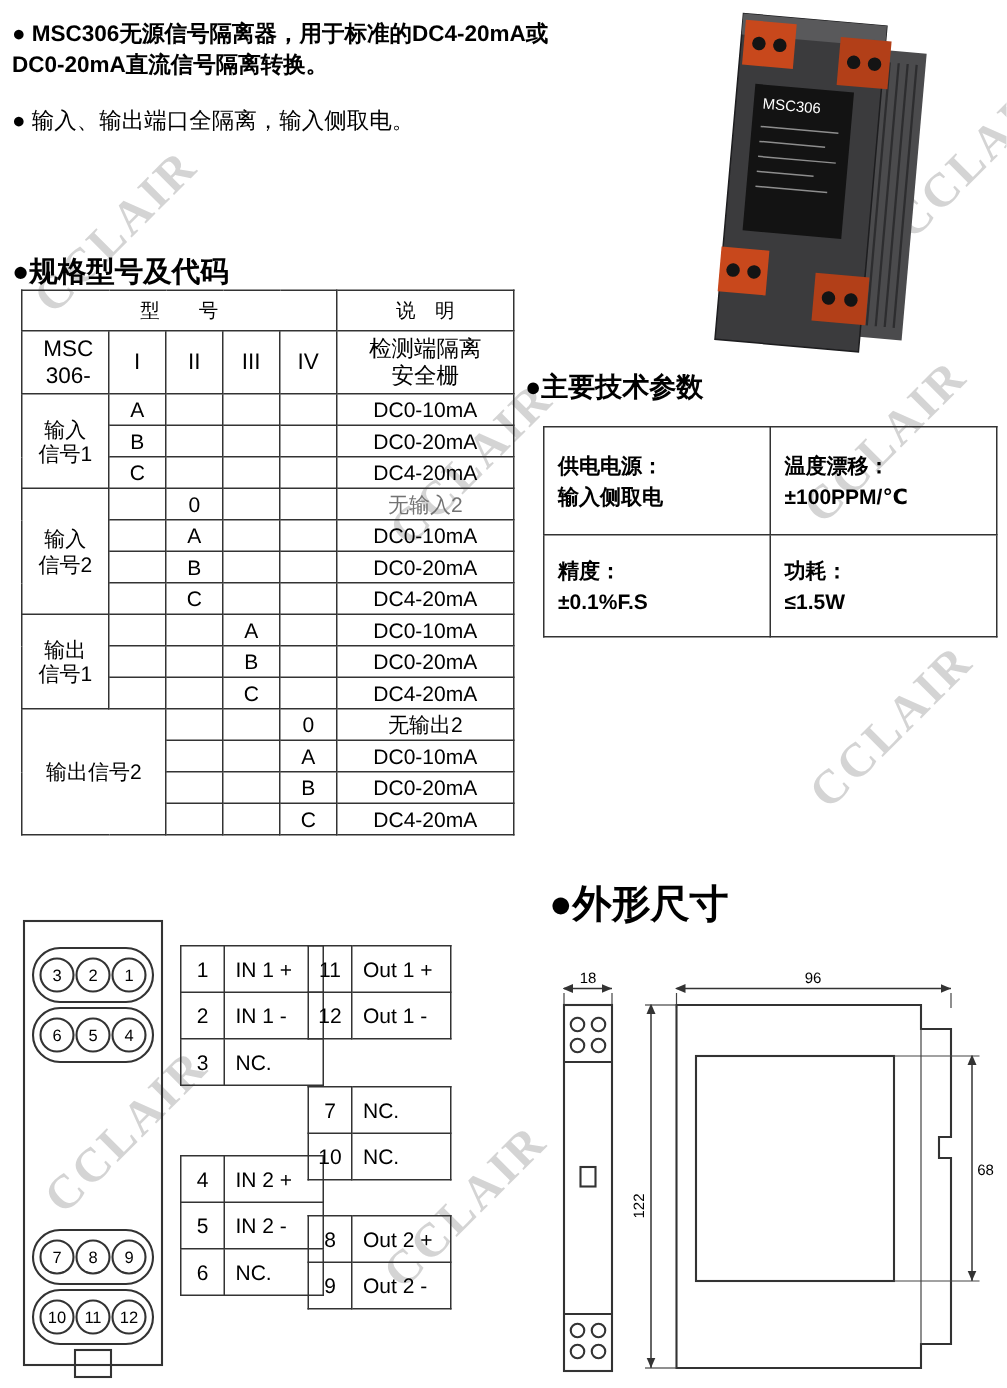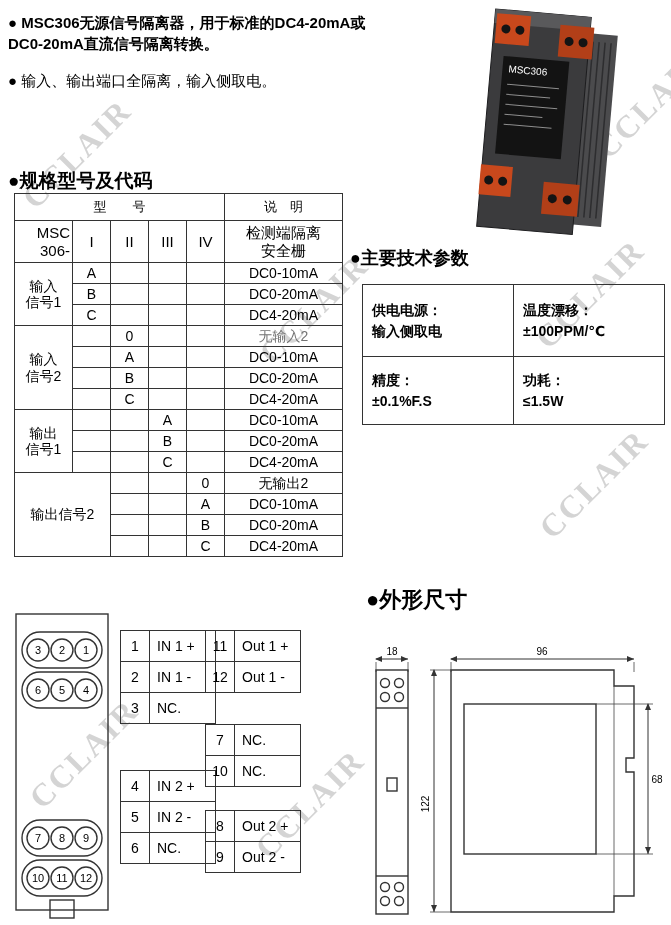--- a/index.html
+++ b/index.html
@@ -15,37 +15,37 @@
   
   .intro{position:absolute;left:8px;top:12px;width:374px;font-size:15px;line-height:1.42}
   .intro p{margin:0 0 15px 0}
   .intro p.b{font-weight:bold}
 
   
   .h1{position:absolute;font-weight:bold}
   #spec-heading{left:8px;top:168px;font-size:19px}
   #tech-heading{left:350px;top:246px;font-size:18px}
   #terminal-heading{left:8px;top:582px;font-size:20px}
-  #dims-heading{left:366px;top:585px;font-size:22px}
+  #dims-heading{left:366px;top:585px;font-size:26px}
   #dims-subtitle{position:absolute;left:366px;top:621px;font-size:15px;font-weight:bold}
 
   table{border-collapse:collapse}
   td{border:1px solid #333;text-align:center;vertical-align:middle}
   .pre{white-space:pre-line}
 
   
   .spec{position:absolute;left:14px;top:193px;font-size:14px}
   .spec td{height:21px;padding:0 2px;line-height:1.15}
   .spec tr.hdr td{height:27px;font-size:13px}
   .spec tr.model td{height:42px;font-size:15px}
   .spec col.cl{width:58px}
   .spec col.cn{width:38px}
   .spec col.cd{width:118px}
   .spec .muted{color:#737373}
-  .spec .left{text-align:right;padding-left:6px}
+  .spec .left{text-align:center;padding-left:6px}
 
   
   .tech{position:absolute;left:362px;top:284px;font-size:14px;font-weight:bold}
   .tech td{width:151px;text-align:left;padding:5px 4px 5px 9px;line-height:1.5}
   .tech tr.tr1 td{height:72px}
   .tech tr.tr2 td{height:68px}
   .tech tr.tr3 td{height:70px}
   .tech tr.tr4 td{height:86px}
 
   

